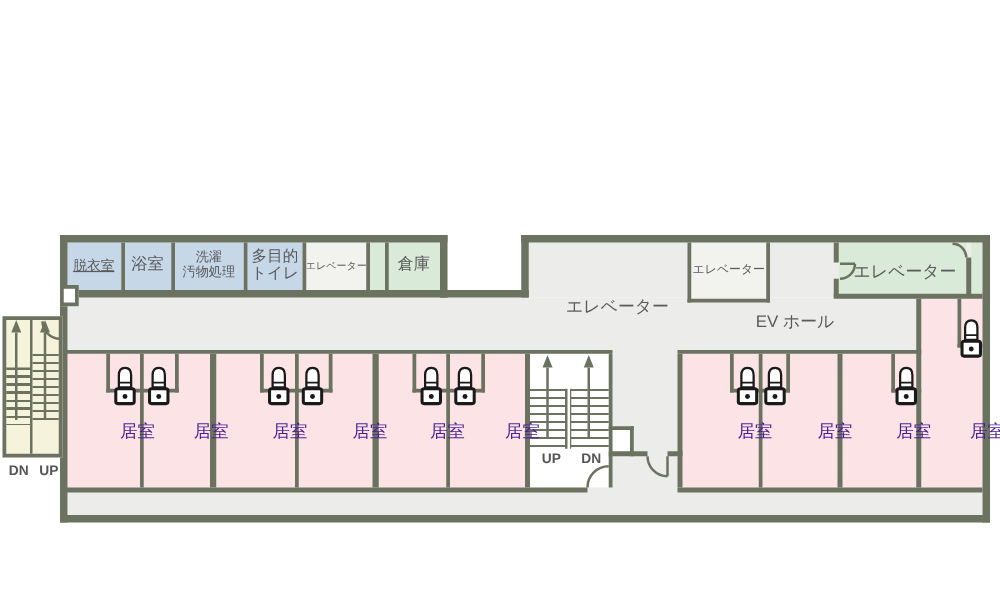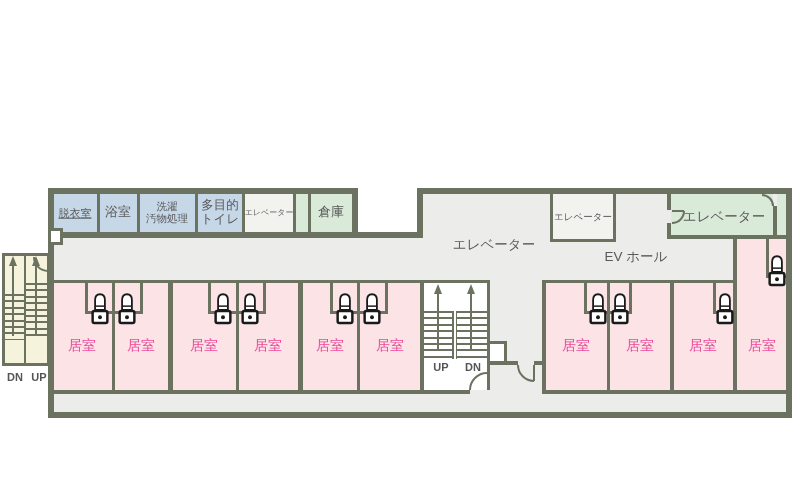--- a/index.html
+++ b/index.html
@@ -11,21 +11,21 @@
   .blue{background:#c6d7e8;}
   .green{background:#d9ead8;}
   .pink{background:#fbe3e6;}
   .whiteroom{background:#f2f2ef;}
   .pure{background:#ffffff;}
   
   .w{position:absolute;background:#6c7260;}
   
   .lbl{position:absolute;transform:translate(-50%,-50%);color:#5a5a5a;white-space:nowrap;
        text-align:center;line-height:1.15;}
-  .bedlbl{color:#ec4899;font-size:14px;}
+  .bedlbl{color:#4c1d95;font-size:14px;margin-left:28px;}
   .small{font-size:8px;}
   
   .steps{position:absolute;background:repeating-linear-gradient(to bottom,#6c7260 0 2px,rgba(0,0,0,0) 2px 6.4px);}
   .stem{position:absolute;width:2px;background:#6c7260;}
   .head{position:absolute;width:0;height:0;border-left:4.5px solid rgba(0,0,0,0);
         border-right:4.5px solid rgba(0,0,0,0);border-bottom:10px solid #6c7260;}
   .updn{position:absolute;transform:translate(-50%,-50%);font-size:11px;color:#555;font-weight:bold;}
   
   .toilet{position:absolute;width:18px;height:34px;}
   

